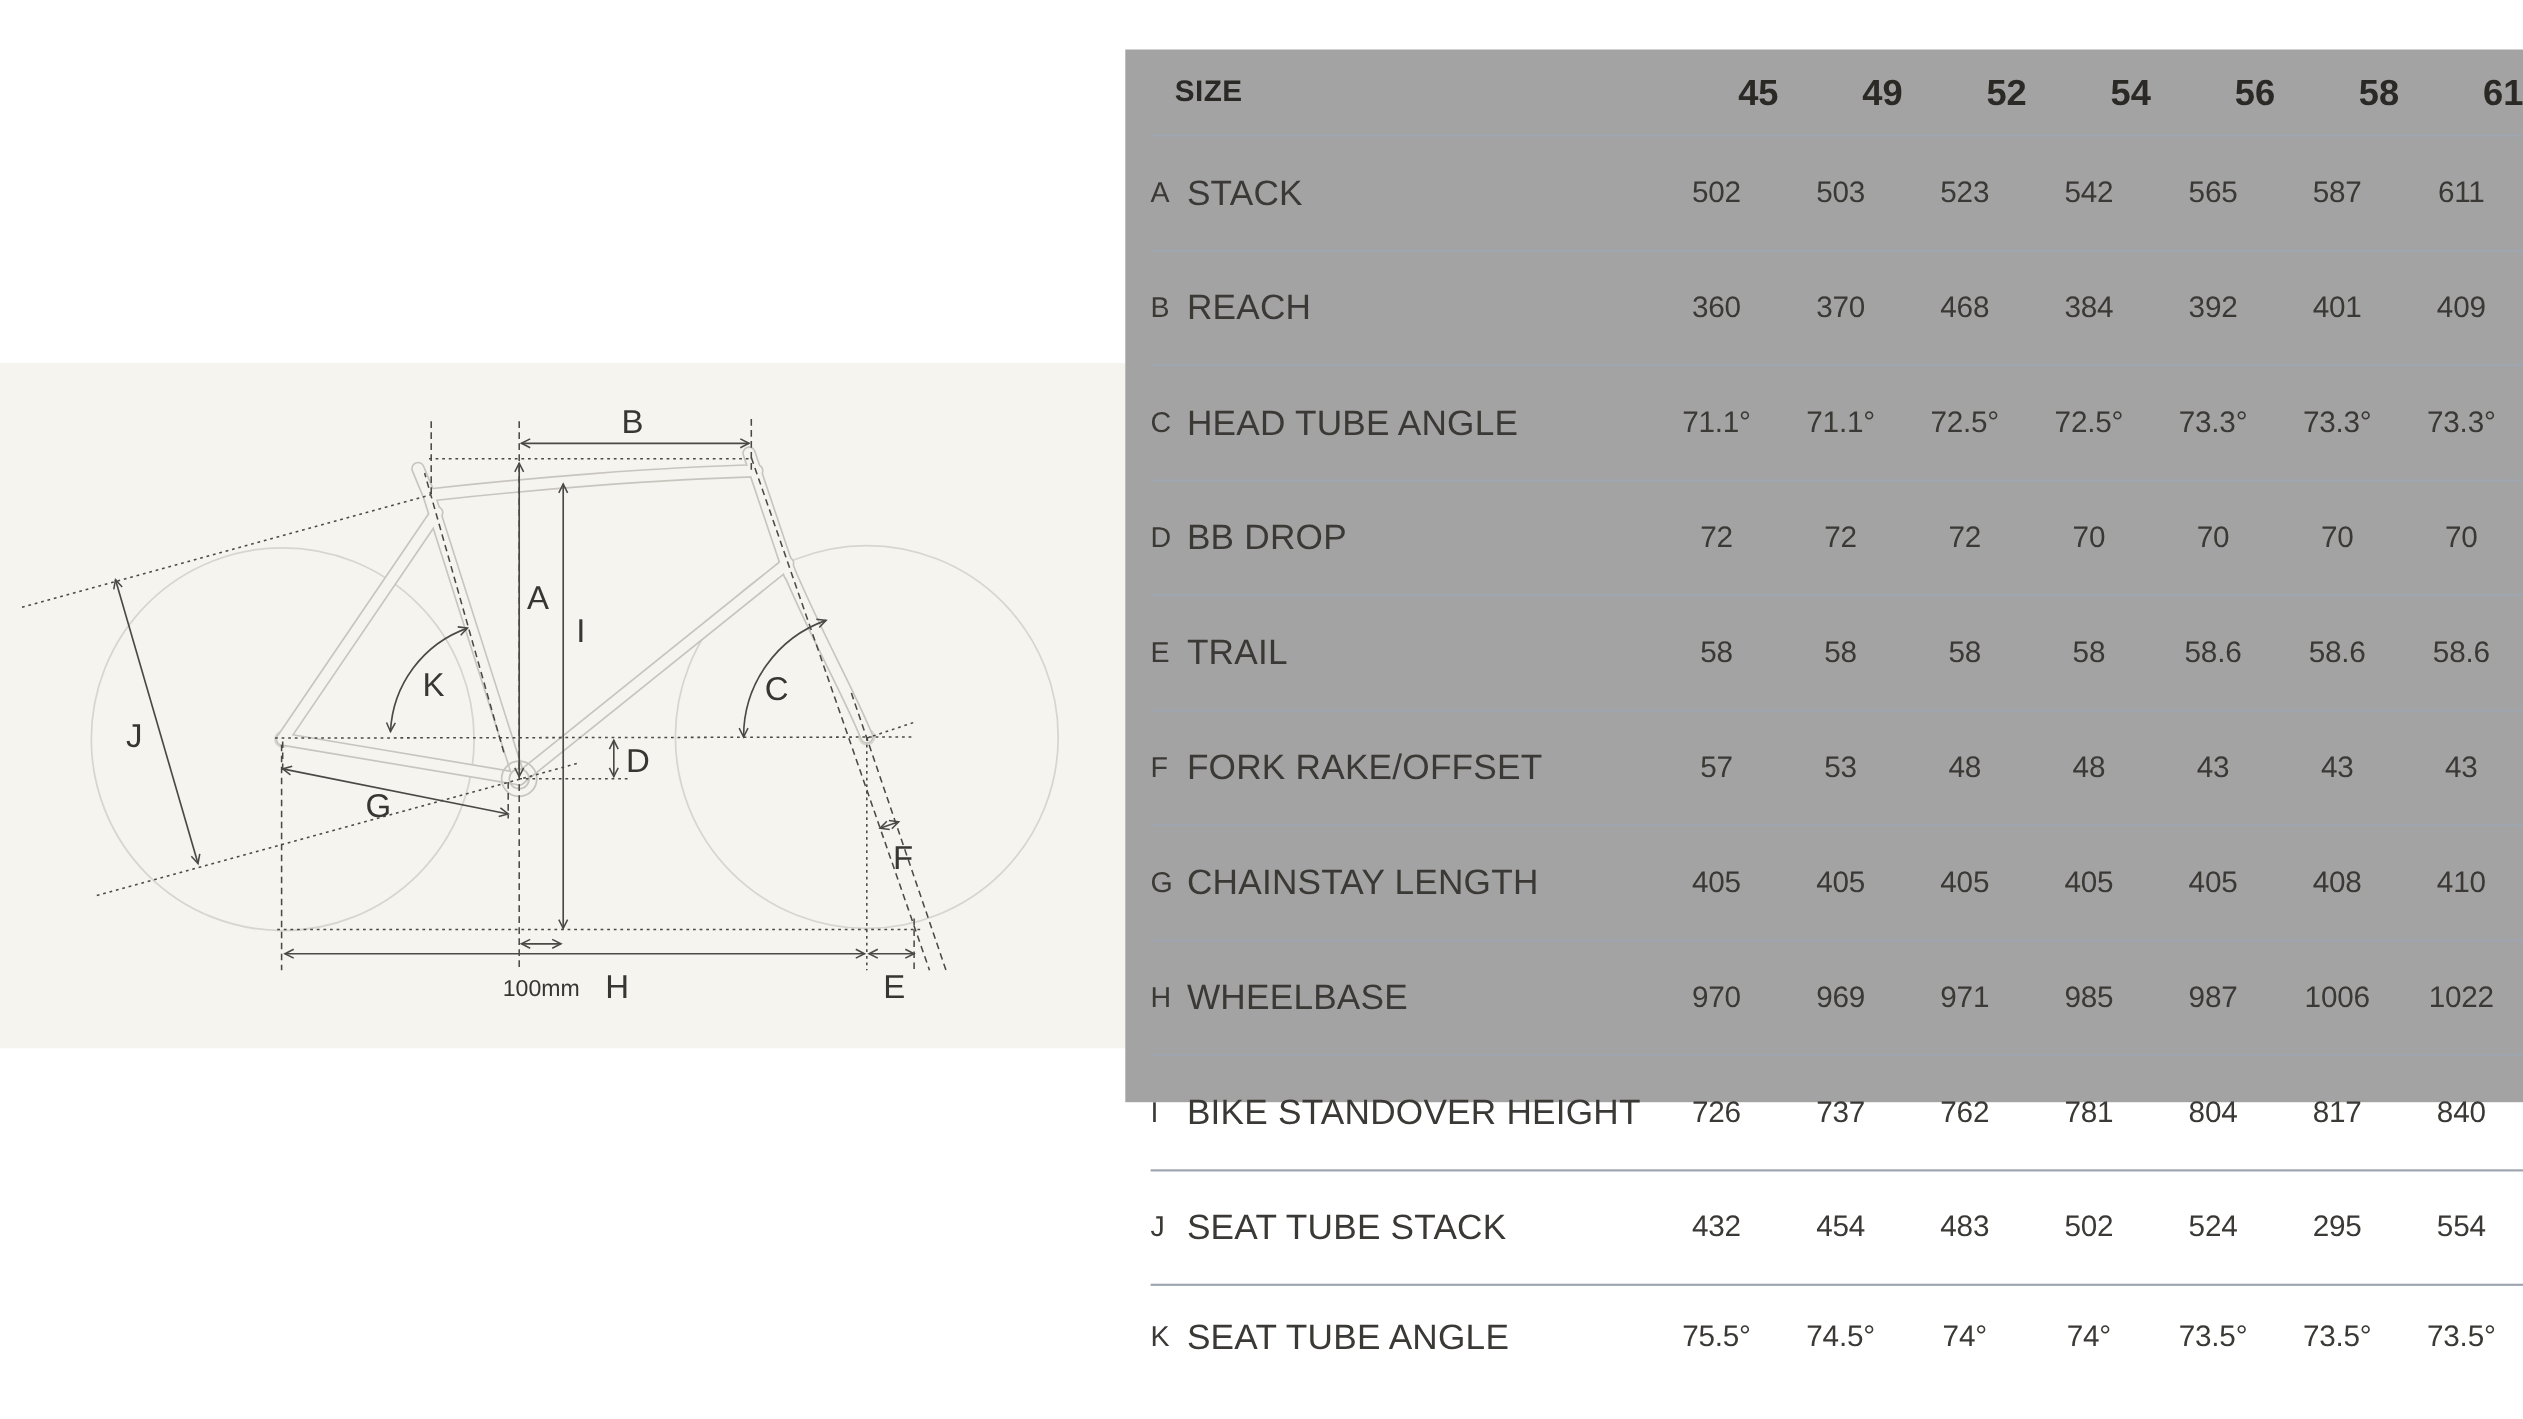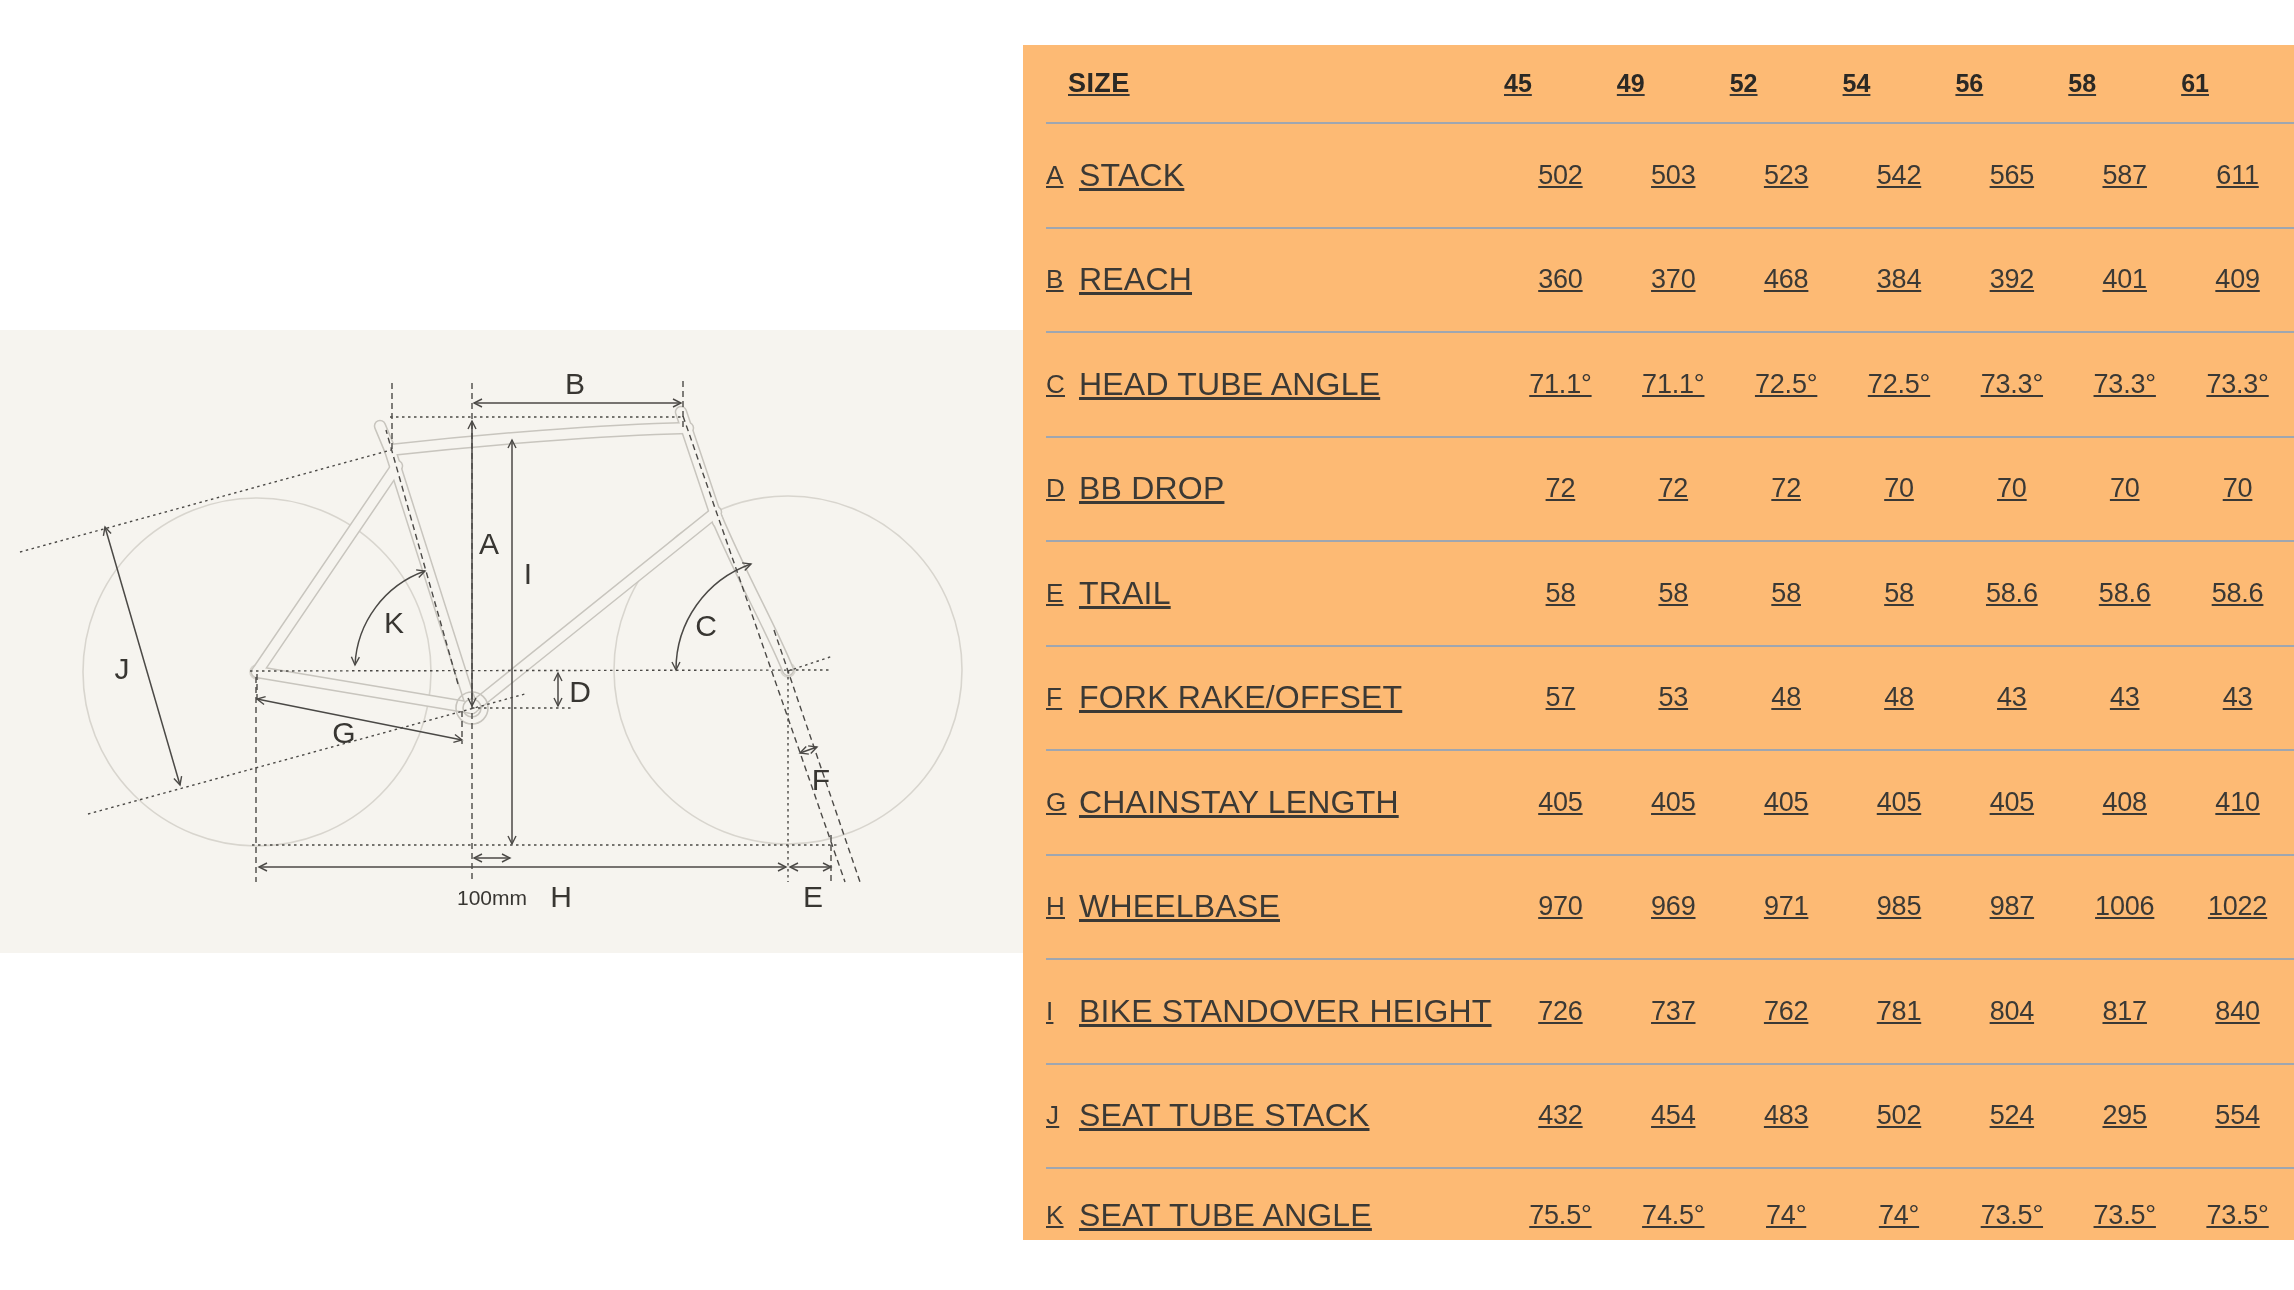--- a/index.html
+++ b/index.html
@@ -8,38 +8,38 @@
     font-family:"Liberation Sans","DejaVu Sans",sans-serif;
     background:#ffffff;
   }
   
   .diagram-panel{
     position:absolute;left:0;top:330px;width:1023px;height:623px;
     background:#f6f4ef;
   }
   
   .table-panel{
-    position:absolute;left:1023px;top:45px;width:1271px;height:1195px;
-    background:#fdba74;color:#3b3935;text-decoration:underline;
+    position:absolute;left:1023px;top:45px;width:1271px;height:957px;
+    background:#a3a3a3;color:#3b3935;
   }
   .t-inner{margin-left:23px;}
   .trow{
     display:grid;
     grid-template-columns:458px repeat(7,1fr);
     align-items:center;
     height:102.5px;
     border-bottom:2px solid #9fa6b0;
   }
   .trow.header{height:77px;}
   .trow.last{height:93px;border-bottom:none;}
   .lbl-cell{display:flex;align-items:center;}
   .row-letter{display:inline-block;width:33px;font-size:26px;letter-spacing:.2px;}
   .row-label{font-size:32px;letter-spacing:.2px;}
   .size-label{margin-left:22px;font-size:27px;font-weight:bold;color:#2b2925;letter-spacing:.4px;}
-  .size-cell{text-align:left;font-size:25px;font-weight:bold;color:#2b2925;}
+  .size-cell{text-align:right;font-size:33px;font-weight:bold;color:#2b2925;}
   .val-cell{text-align:center;font-size:27px;letter-spacing:-0.2px;}
   
   .dim-label{font-family:"Liberation Sans","DejaVu Sans",sans-serif;font-size:30px;fill:#383632;}
   .dim-label.small{font-size:21px;}
 </style>
 </head>
 <body>
 
 <div class="stage">
 

